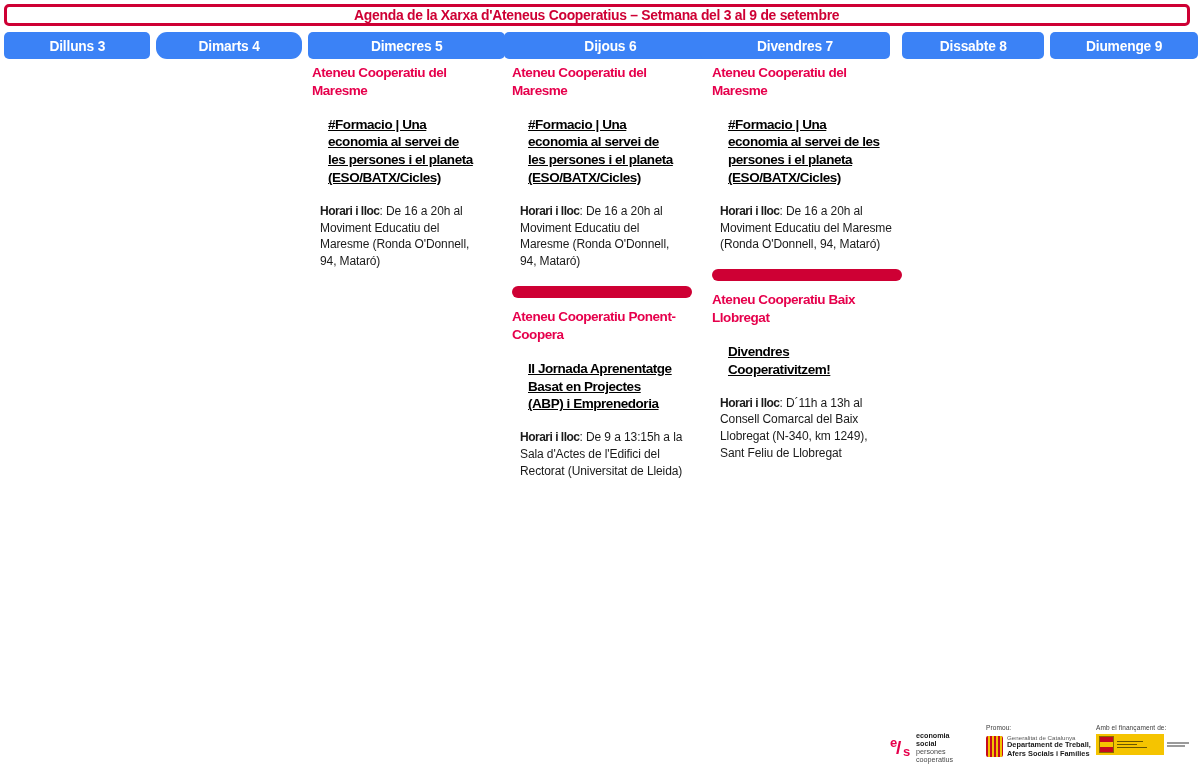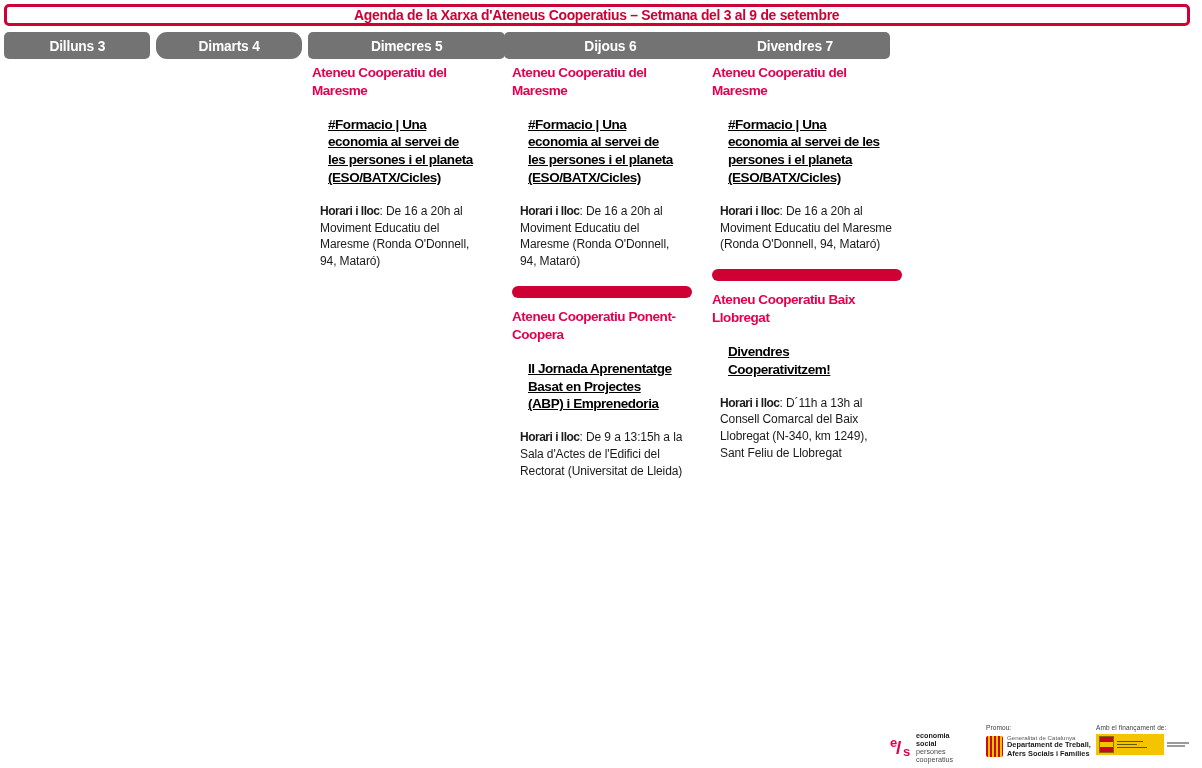--- a/index.html
+++ b/index.html
@@ -44,21 +44,21 @@
     position: absolute;
     left: 4px;
     top: 32px;
     width: 1194px;
     height: 27px;
   }
   .day-head {
     position: absolute;
     top: 0;
     height: 27px;
-    background: #737373;
+    background: #3b82f6;
     border-radius: 5px;
     display: flex;
     align-items: center;
     justify-content: center;
     box-sizing: border-box;
   }
   .day-head span {
     color: #ffffff;
     font-size: 14.5px;
     font-weight: bold;
@@ -243,20 +243,26 @@
       <span>Dimarts  4</span>
     </div>
     <div class="day-head" style="left: 304px; width: 197px;">
       <span>Dimecres 5</span>
     </div>
     <div class="day-head" style="left: 500px; width: 212px;">
       <span>Dijous 6</span>
     </div>
     <div class="day-head" style="left: 696px; width: 190px;">
       <span>Divendres 7</span>
+    </div>
+    <div class="day-head" style="left: 898px; width: 142px;">
+      <span>Dissabte 8</span>
+    </div>
+    <div class="day-head" style="left: 1046px; width: 148px;">
+      <span>Diumenge 9</span>
     </div>
   </div>
 
 <div class="columns" id="columns">
     <div class="col" style="left: 0px; width: 146px;"></div>
     <div class="col" style="left: 152px; width: 146px;"></div>
     <div class="col" style="left: 308px; width: 180px;">
       <div class="event">
         <div class="ev-org">Ateneu Cooperatiu del Maresme</div>
         <div class="ev-title">#Formacio | Una economia al servei de les persones i el planeta (ESO/BATX/Cicles)</div>

